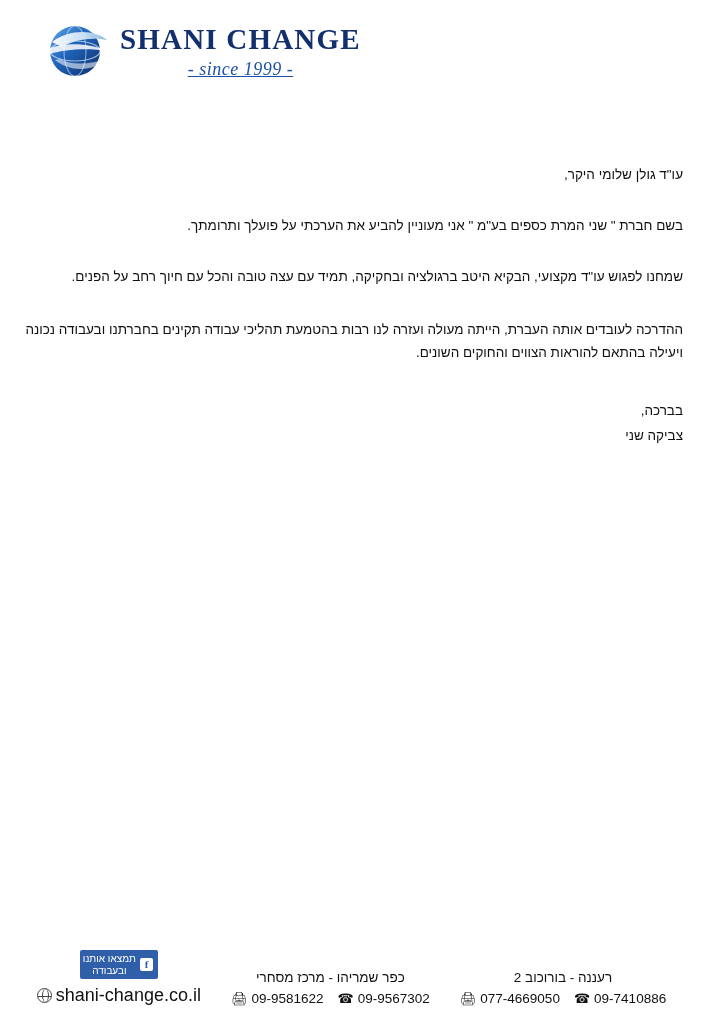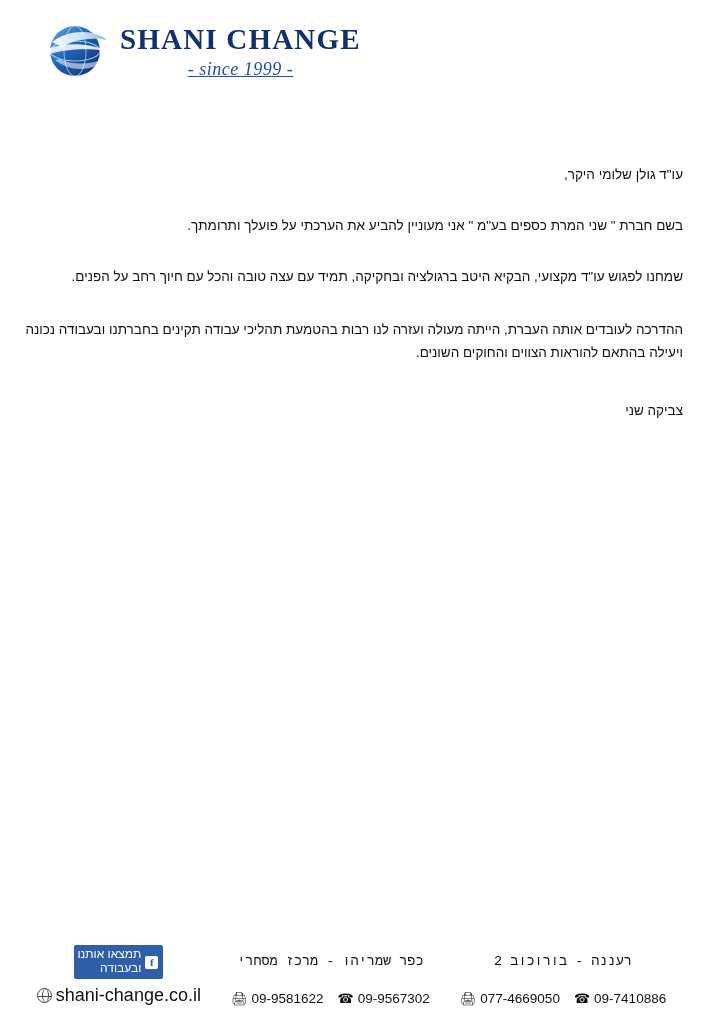--- a/index.html
+++ b/index.html
@@ -102,23 +102,22 @@
     gap: 30px;
     padding: 0 30px;
   }
   .footer-col {
     text-align: center;
     color: #111;
   }
   .footer-title {
     font-size: 13.5px;
     font-weight: normal;
-    margin-bottom: 22px;
+    margin-bottom: 6px;
     white-space: nowrap;
-    font-family: Liberation Mono, monospace;
   }
   .footer-phones {
     display: flex;
     gap: 14px;
     justify-content: center;
     align-items: center;
     font-size: 13.5px;
     white-space: nowrap;
   }
   .phone-item {
@@ -159,22 +158,22 @@
     background: #ffffff;
     color: #2f5fa8;
     font-family: "Liberation Serif", serif;
     font-weight: bold;
     font-size: 11px;
     border-radius: 2px;
   }
   .fb-badge .fb-lines {
     display: flex;
     flex-direction: column;
-    align-items: flex-start;
-    font-size: 12px;
+    align-items: center;
+    font-size: 10px;
   }
   .site-line {
     display: inline-flex;
     align-items: center;
     gap: 4px;
     font-size: 18px;
     direction: ltr;
     color: #111;
   }
   .globe {
@@ -241,20 +240,21 @@
   <p>עו"ד גולן שלומי היקר,</p>
 
   <p>בשם חברת " שני המרת כספים בע"מ " אני מעוניין להביע את הערכתי על פועלך ותרומתך.</p>
 
   <p>שמחנו לפגוש עו"ד מקצועי, הבקיא היטב ברגולציה ובחקיקה, תמיד עם עצה טובה והכל עם חיוך רחב על הפנים.</p>
 
   <p class="para-wide">ההדרכה לעובדים אותה העברת, הייתה מעולה ועזרה לנו רבות בהטמעת תהליכי עבודה תקינים בחברתנו ובעבודה נכונה ויעילה בהתאם להוראות הצווים והחוקים השונים.</p>
 
 
   <div class="sig-block">
+    <p class="tight">בברכה,</p>
     <p class="tight">צביקה שני</p>
   </div>
 </div>
 
 <div class="footer">
   <div class="footer-inner">
 
     <div class="footer-col">
       <div class="footer-title">רעננה - בורוכוב 2</div>
       <div class="footer-phones">

